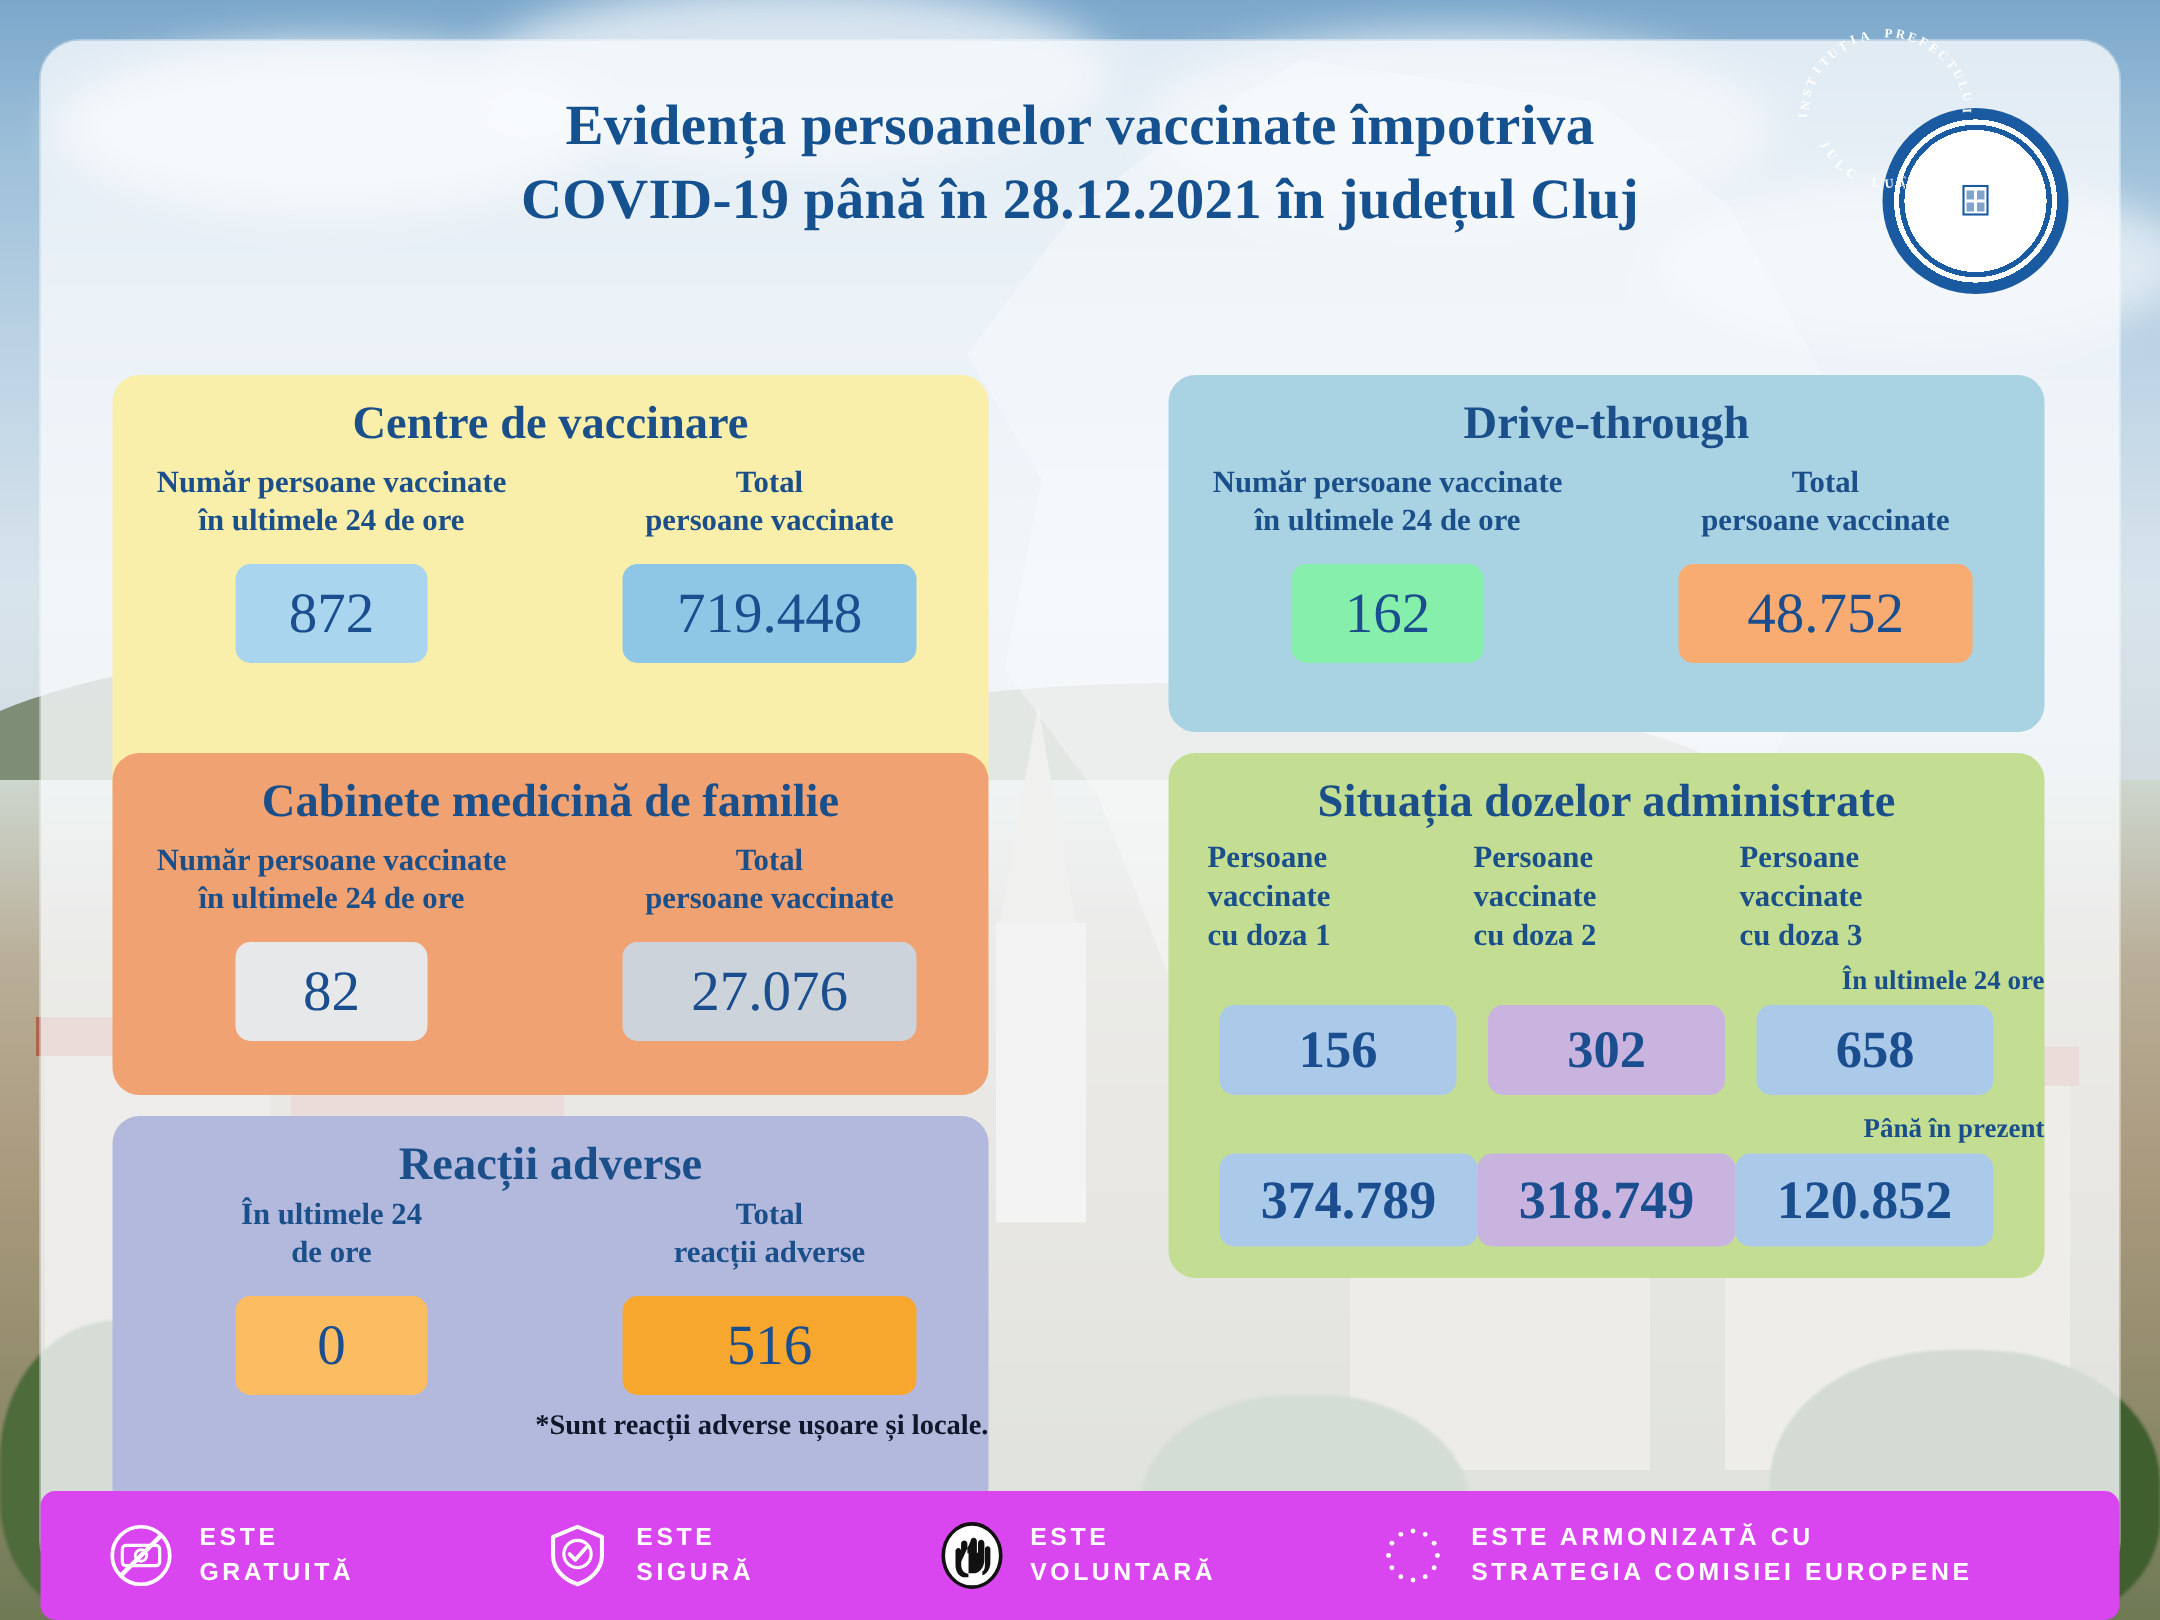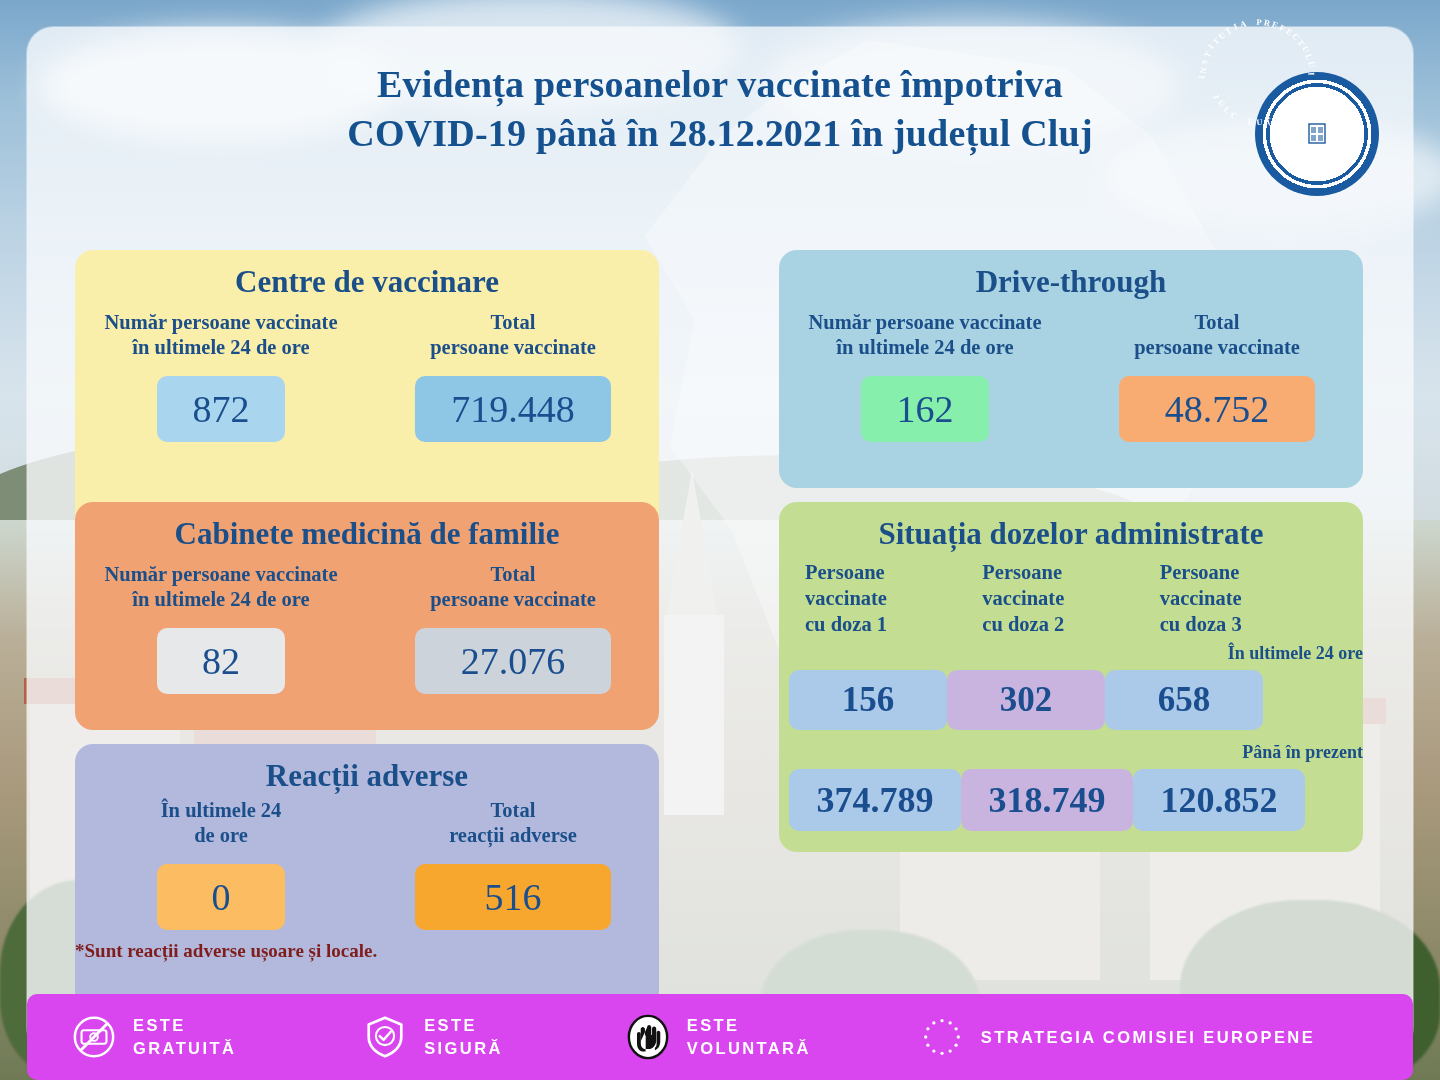--- a/index.html
+++ b/index.html
@@ -59,28 +59,28 @@
   #card-drive{left:779px;top:250px;width:584px;height:238px;background:#a9d2e2;}
   
   #card-family{left:75px;top:502px;width:584px;height:228px;background:#f0a273;}
   
   #card-adverse{left:75px;top:744px;width:584px;height:266px;background:#b3b9dd;}
   
   #card-doses{left:779px;top:502px;width:584px;height:350px;background:#c3de93;}
   
   #card-total{left:790px;top:866px;width:573px;height:100px;background:#d2d2d2;border-radius:14px;}
 
-  #card-adverse .note{text-align:left;color:#7f1d1d;font-weight:bold;font-size:19px;margin-top:10px;}
+  #card-adverse .note{text-align:right;color:#0f172a;font-weight:bold;font-size:19px;margin-top:10px;}
 
   
   #card-doses .dose-heads{display:flex;margin-top:8px;padding:0 26px;}
   #card-doses .dose-heads .col{text-align:left;}
   #card-doses .dose-heads .col-label{font-size:20.5px;line-height:1.26;}
   .sub-label{text-align:right;color:#1b4f8a;font-weight:bold;font-size:18px;margin-top:6px;}
-  .dose-row{display:flex;padding:0 10px;margin-top:6px;}
+  .dose-row{display:flex;justify-content:space-between;padding:0 34px;margin-top:6px;}
   .dose-cell{border-radius:10px;color:#1a4e8e;font-weight:bold;text-align:center;}
   .dose-cell.small{width:158px;font-size:35px;padding:10px 0;}
   .dose-cell.big{width:172px;font-size:36px;padding:10px 0;}
 
   #card-total .t-wrap{display:flex;align-items:center;height:100%;padding:0 16px 0 34px;}
   #card-total .t-label{color:#1b4f8a;font-weight:bold;font-size:25px;line-height:1.22;flex:1;text-align:center;}
   #card-total .t-val{background:#79ce92;border-radius:10px;color:#1a4e8e;font-weight:bold;
                      font-size:38px;padding:11px 20px;}
 
   
@@ -358,17 +358,18 @@
           <circle cx="32.5" cy="38.7" r="1.7"></circle>
         <circle cx="24" cy="41" r="1.7"></circle>
           <circle cx="15.5" cy="38.7" r="1.7"></circle>
         <circle cx="9.3" cy="32.5" r="1.7"></circle>
           <circle cx="7" cy="24" r="1.7"></circle>
         <circle cx="9.3" cy="15.5" r="1.7"></circle>
           <circle cx="15.5" cy="9.3" r="1.7"></circle>
       </g>
     </svg>
     <div class="ftext">
+      <div>Este armonizată cu</div>
       <div>Strategia Comisiei Europene</div>
     </div>
   </div>
 
 </div>
 
 </body></html>

